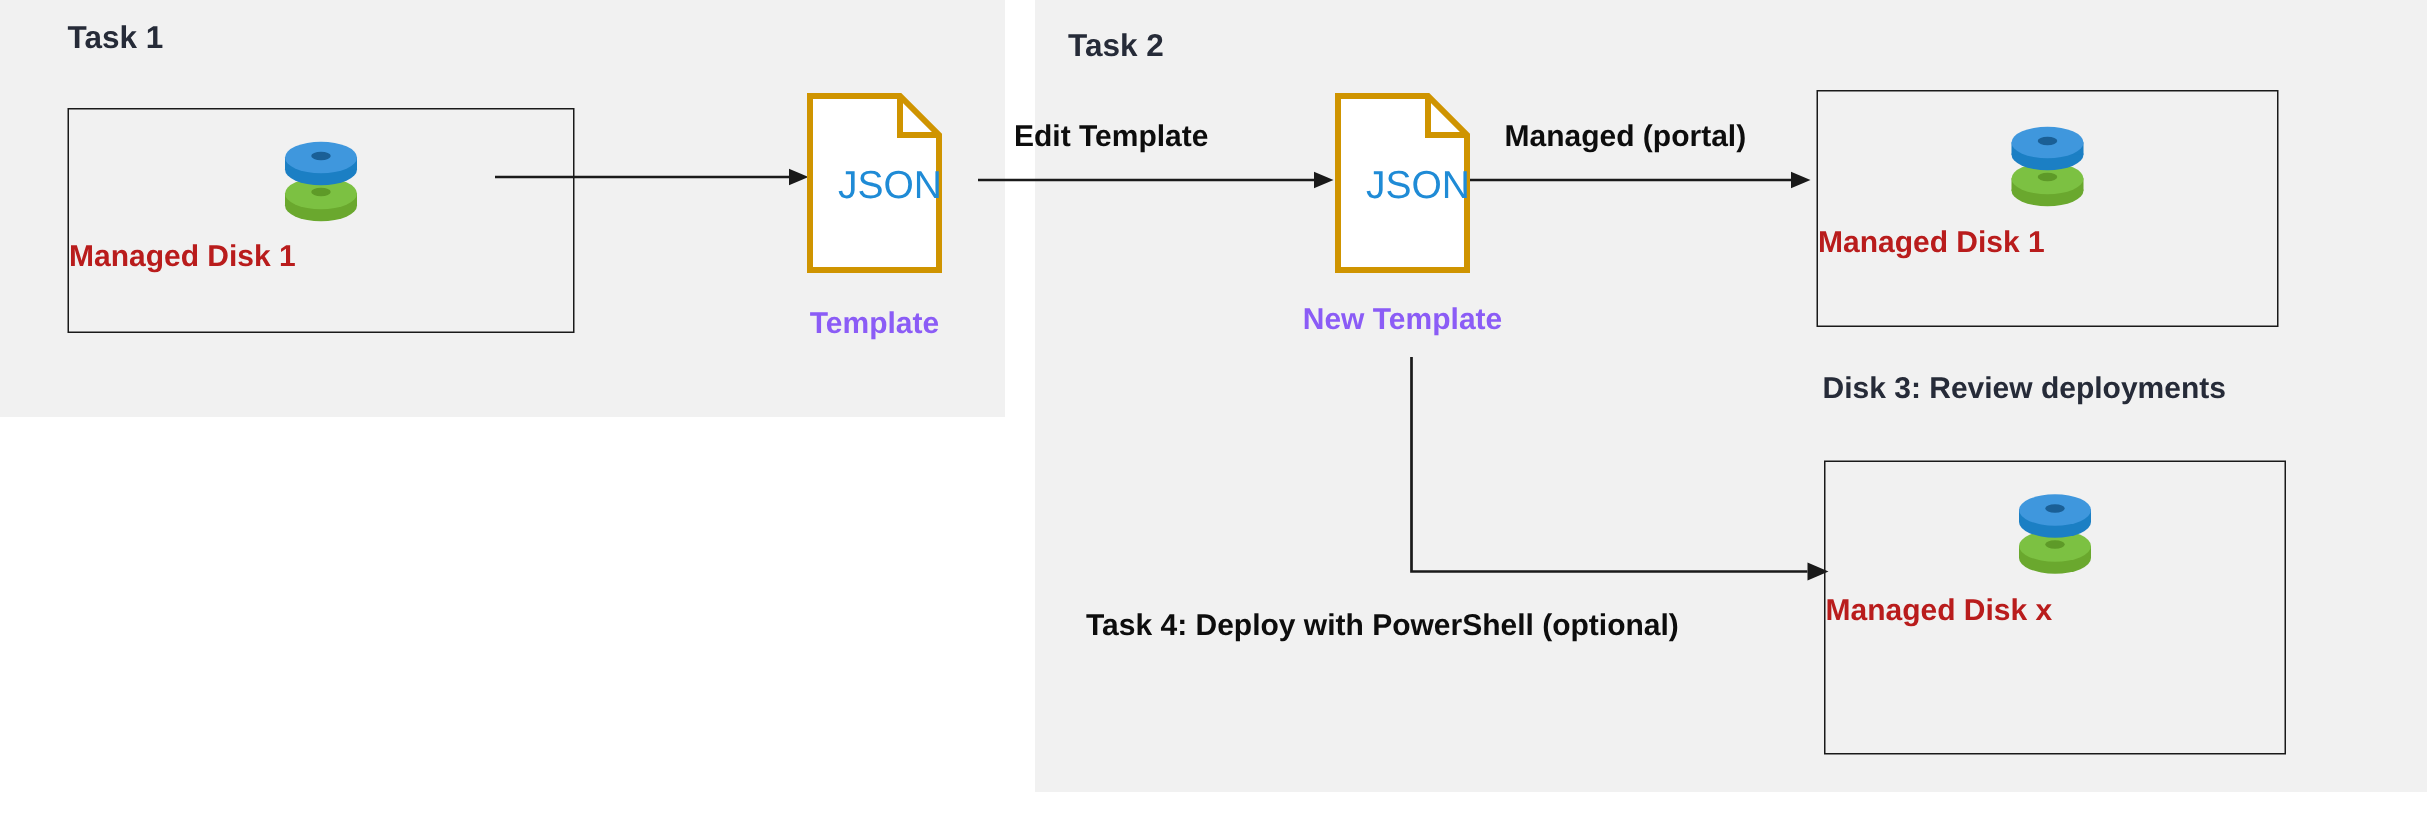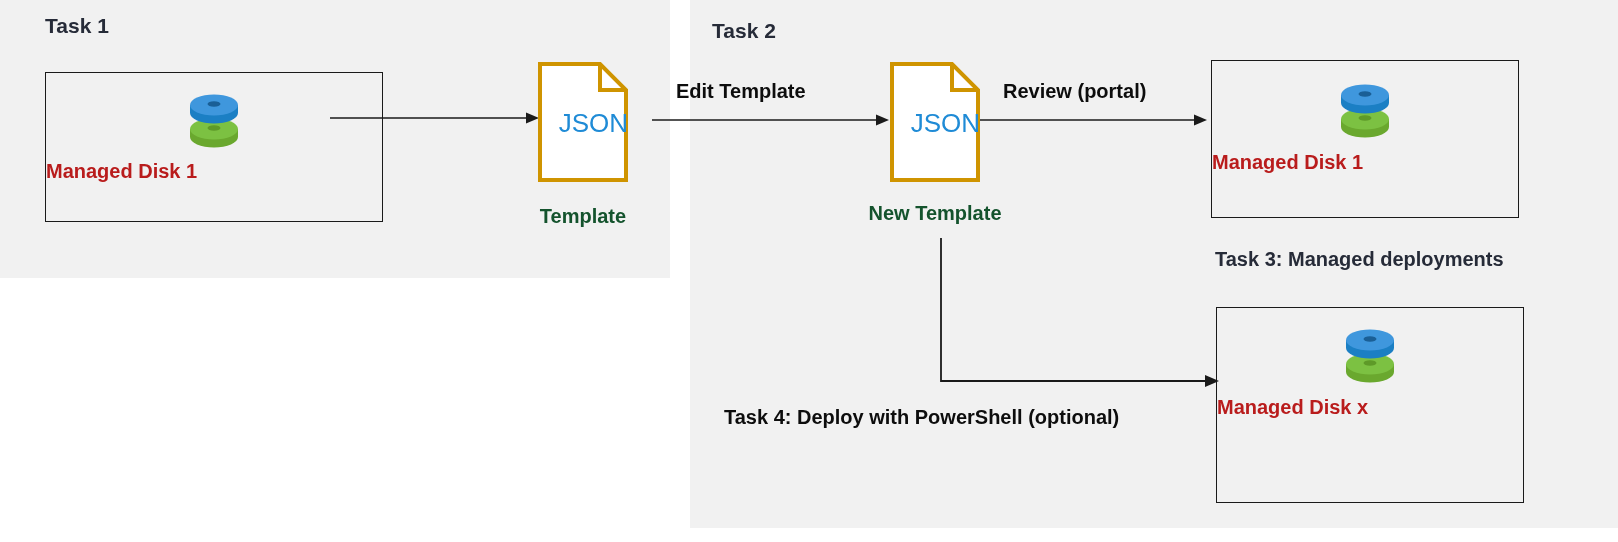--- a/index.html
+++ b/index.html
@@ -57,21 +57,21 @@
     right: 0;
     text-align: right;
     color: #1f8bd6;
     font-weight: normal;
     white-space: nowrap;
   }
   .caption {
     position: absolute;
     text-align: center;
     font-weight: bold;
-    color: #14532d;
+    color: #8b5cf6;
     white-space: nowrap;
   }
   .arrow-label {
     position: absolute;
     font-weight: bold;
     color: #0d0d0d;
     white-space: nowrap;
   }
   .connector {
     position: absolute;
@@ -136,21 +136,21 @@
 
   <div class="json-icon" style="left:890px; top:62px; width:90px; height:120px;">
     <svg width="90" height="120" viewBox="0 0 90 120">
       <path d="M2,2 L62,2 L88,28 L88,118 L2,118 Z" fill="#ffffff" stroke="#cf9400" stroke-width="4" stroke-linejoin="miter"></path>
       <path d="M62,2 L62,28 L88,28" fill="none" stroke="#cf9400" stroke-width="4" stroke-linejoin="miter"></path>
     </svg>
     <span class="json-text" style="top:46px; font-size:26px;">JSON</span>
   </div>
   <div class="caption" style="left:860px; top:202px; width:150px; font-size:20px;">New Template</div>
 
-  <div class="arrow-label" style="left:1003px; top:80px; font-size:20px;">Review (portal)</div>
+  <div class="arrow-label" style="left:1003px; top:80px; font-size:20px;">Managed (portal)</div>
   <svg class="connector" style="left:980px; top:110px; width:228px; height:20px;" width="228" height="20" viewBox="0 0 228 20">
     <line x1="0" y1="10" x2="214" y2="10" stroke="#1a1a1a" stroke-width="1.6"></line>
     <polygon points="214,4.5 227,10 214,15.5" fill="#1a1a1a"></polygon>
   </svg>
 
   <div class="disk-box" style="left:1211px; top:60px; width:308px; height:158px;">
     <span class="disk-icon" style="top:22px; width:62px; height:58px;">
       <svg width="62" height="58" viewBox="0 0 62 58">
         <ellipse cx="31" cy="44" rx="24" ry="10.5" fill="#6aa82e"></ellipse>
         <rect x="7" y="36" width="48" height="8" fill="#6aa82e"></rect>
@@ -158,21 +158,21 @@
         <ellipse cx="31" cy="35" rx="6.5" ry="2.8" fill="#5e9a28"></ellipse>
         <ellipse cx="31" cy="20" rx="24" ry="10.5" fill="#1b7fc4"></ellipse>
         <rect x="7" y="12" width="48" height="8" fill="#1b7fc4"></rect>
         <ellipse cx="31" cy="12" rx="24" ry="10.5" fill="#3f97dd"></ellipse>
         <ellipse cx="31" cy="11" rx="6.5" ry="2.8" fill="#1a5f96"></ellipse>
       </svg>
     </span>
     <span class="disk-box-label" style="top:90px; font-size:20px;">Managed Disk 1</span>
   </div>
 
-  <div class="task-label" style="left:1215px; top:248px; font-size:20px;">Task 3: Managed deployments</div>
+  <div class="task-label" style="left:1215px; top:248px; font-size:20px;">Disk 3: Review deployments</div>
 
   <svg class="connector" style="left:935px; top:238px; width:285px; height:160px;" width="285" height="160" viewBox="0 0 285 160">
     <polyline points="6,0 6,143 270,143" fill="none" stroke="#1a1a1a" stroke-width="1.8"></polyline>
     <polygon points="270,137 284,143 270,149" fill="#1a1a1a"></polygon>
   </svg>
 
   <div class="opt-tasks" style="left:724px; top:404px; font-size:20px;">
     <div>Task 4: Deploy with PowerShell (optional)</div>
   </div>
 

